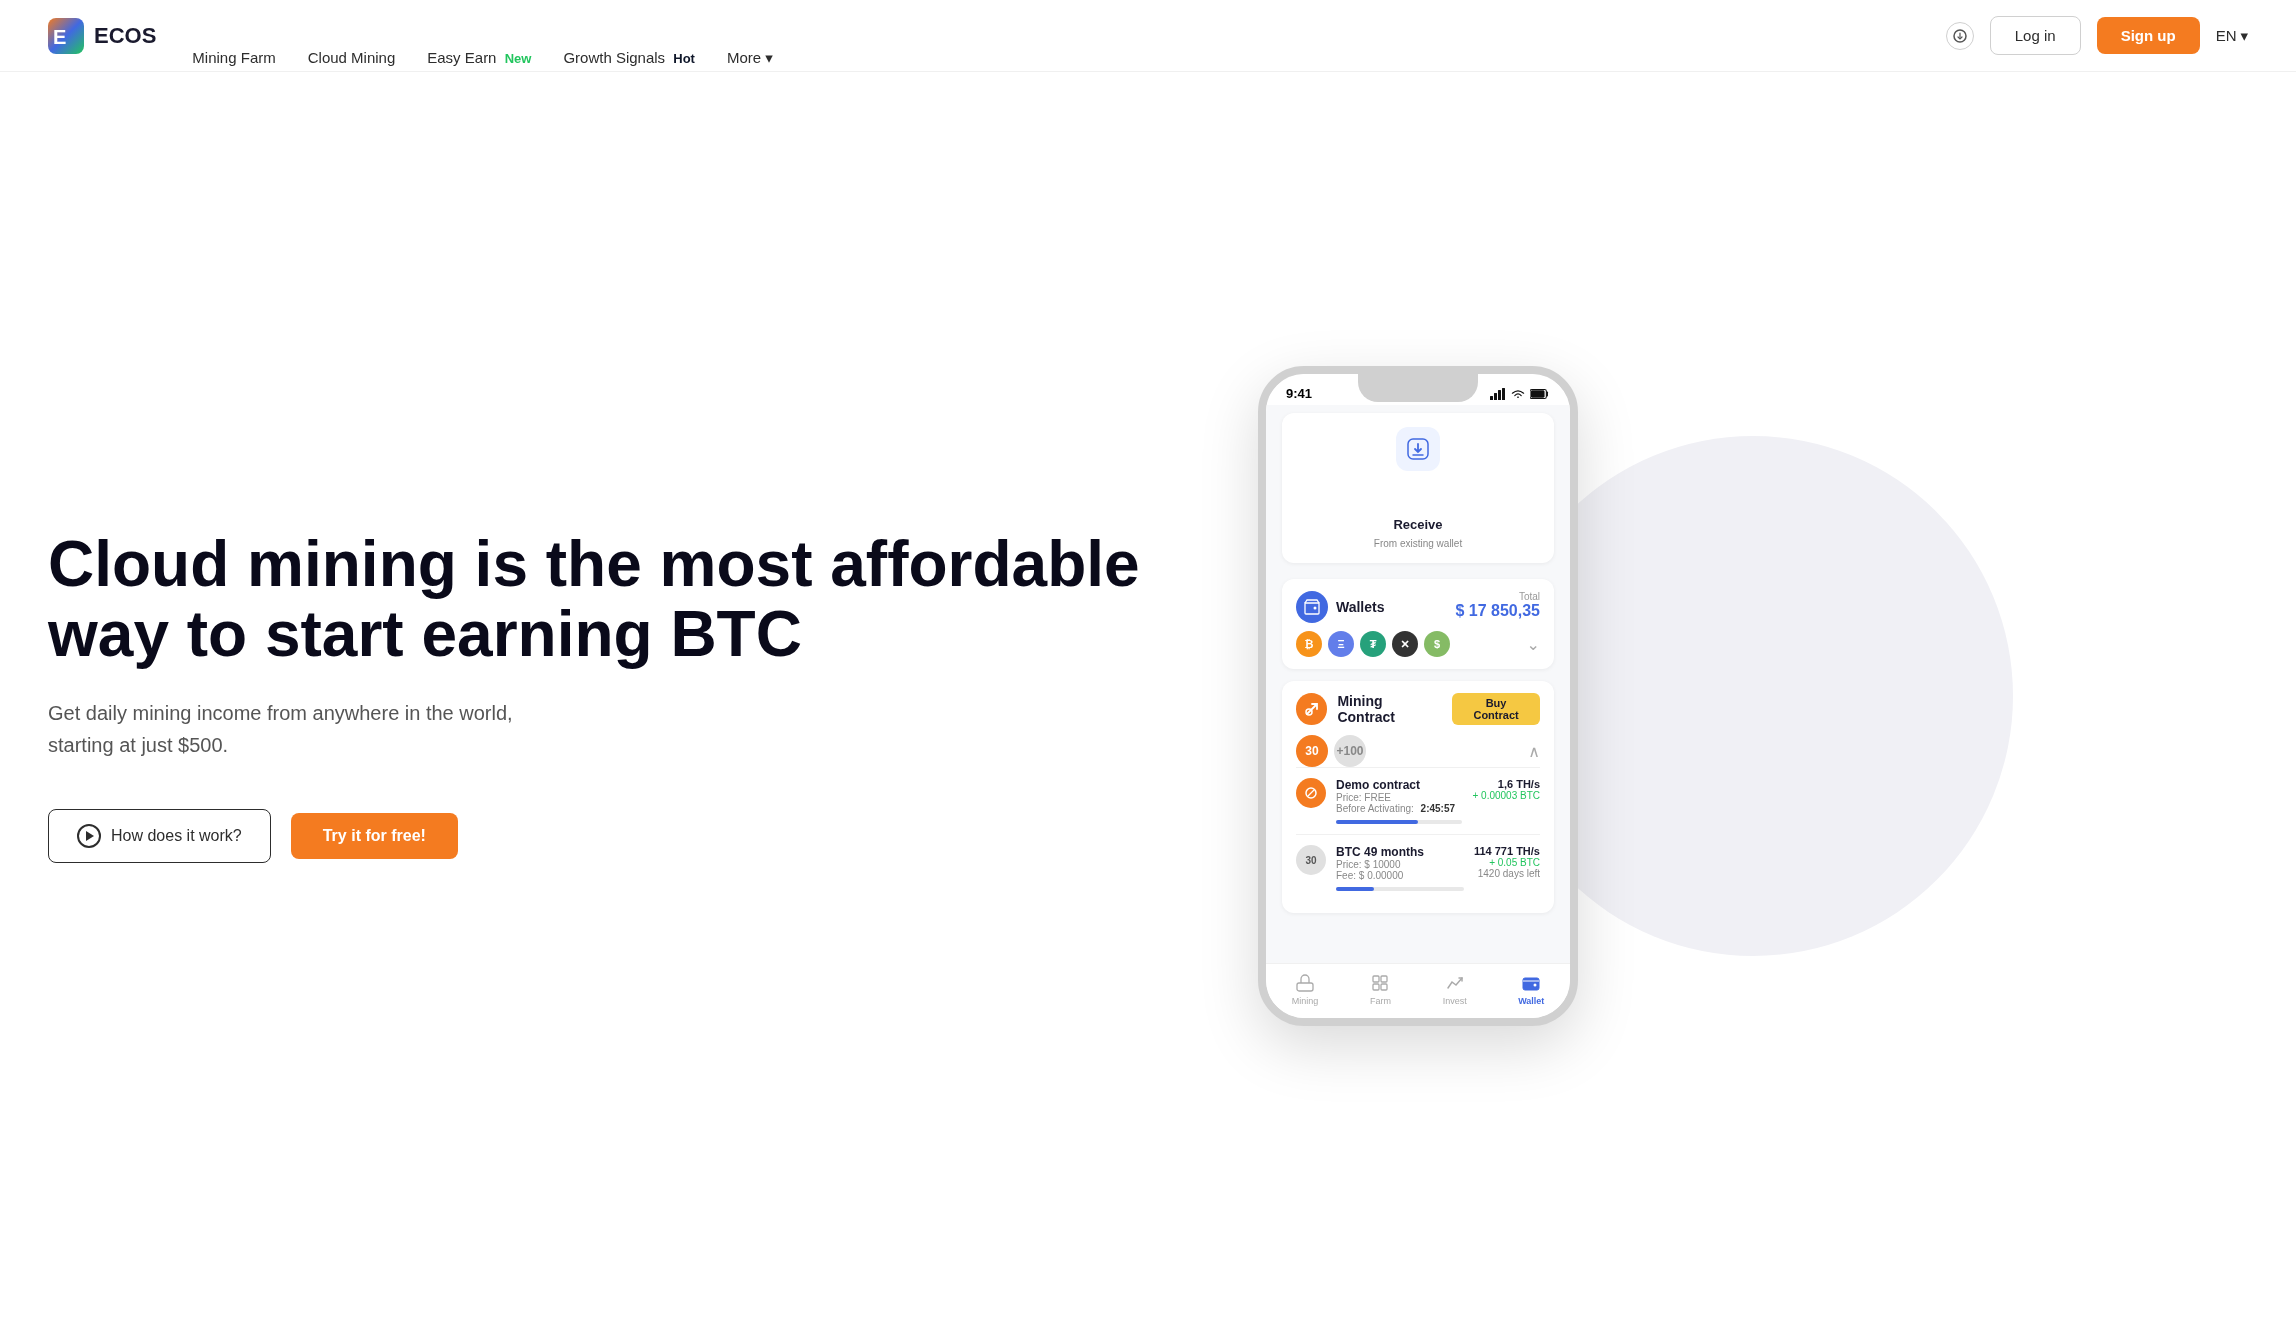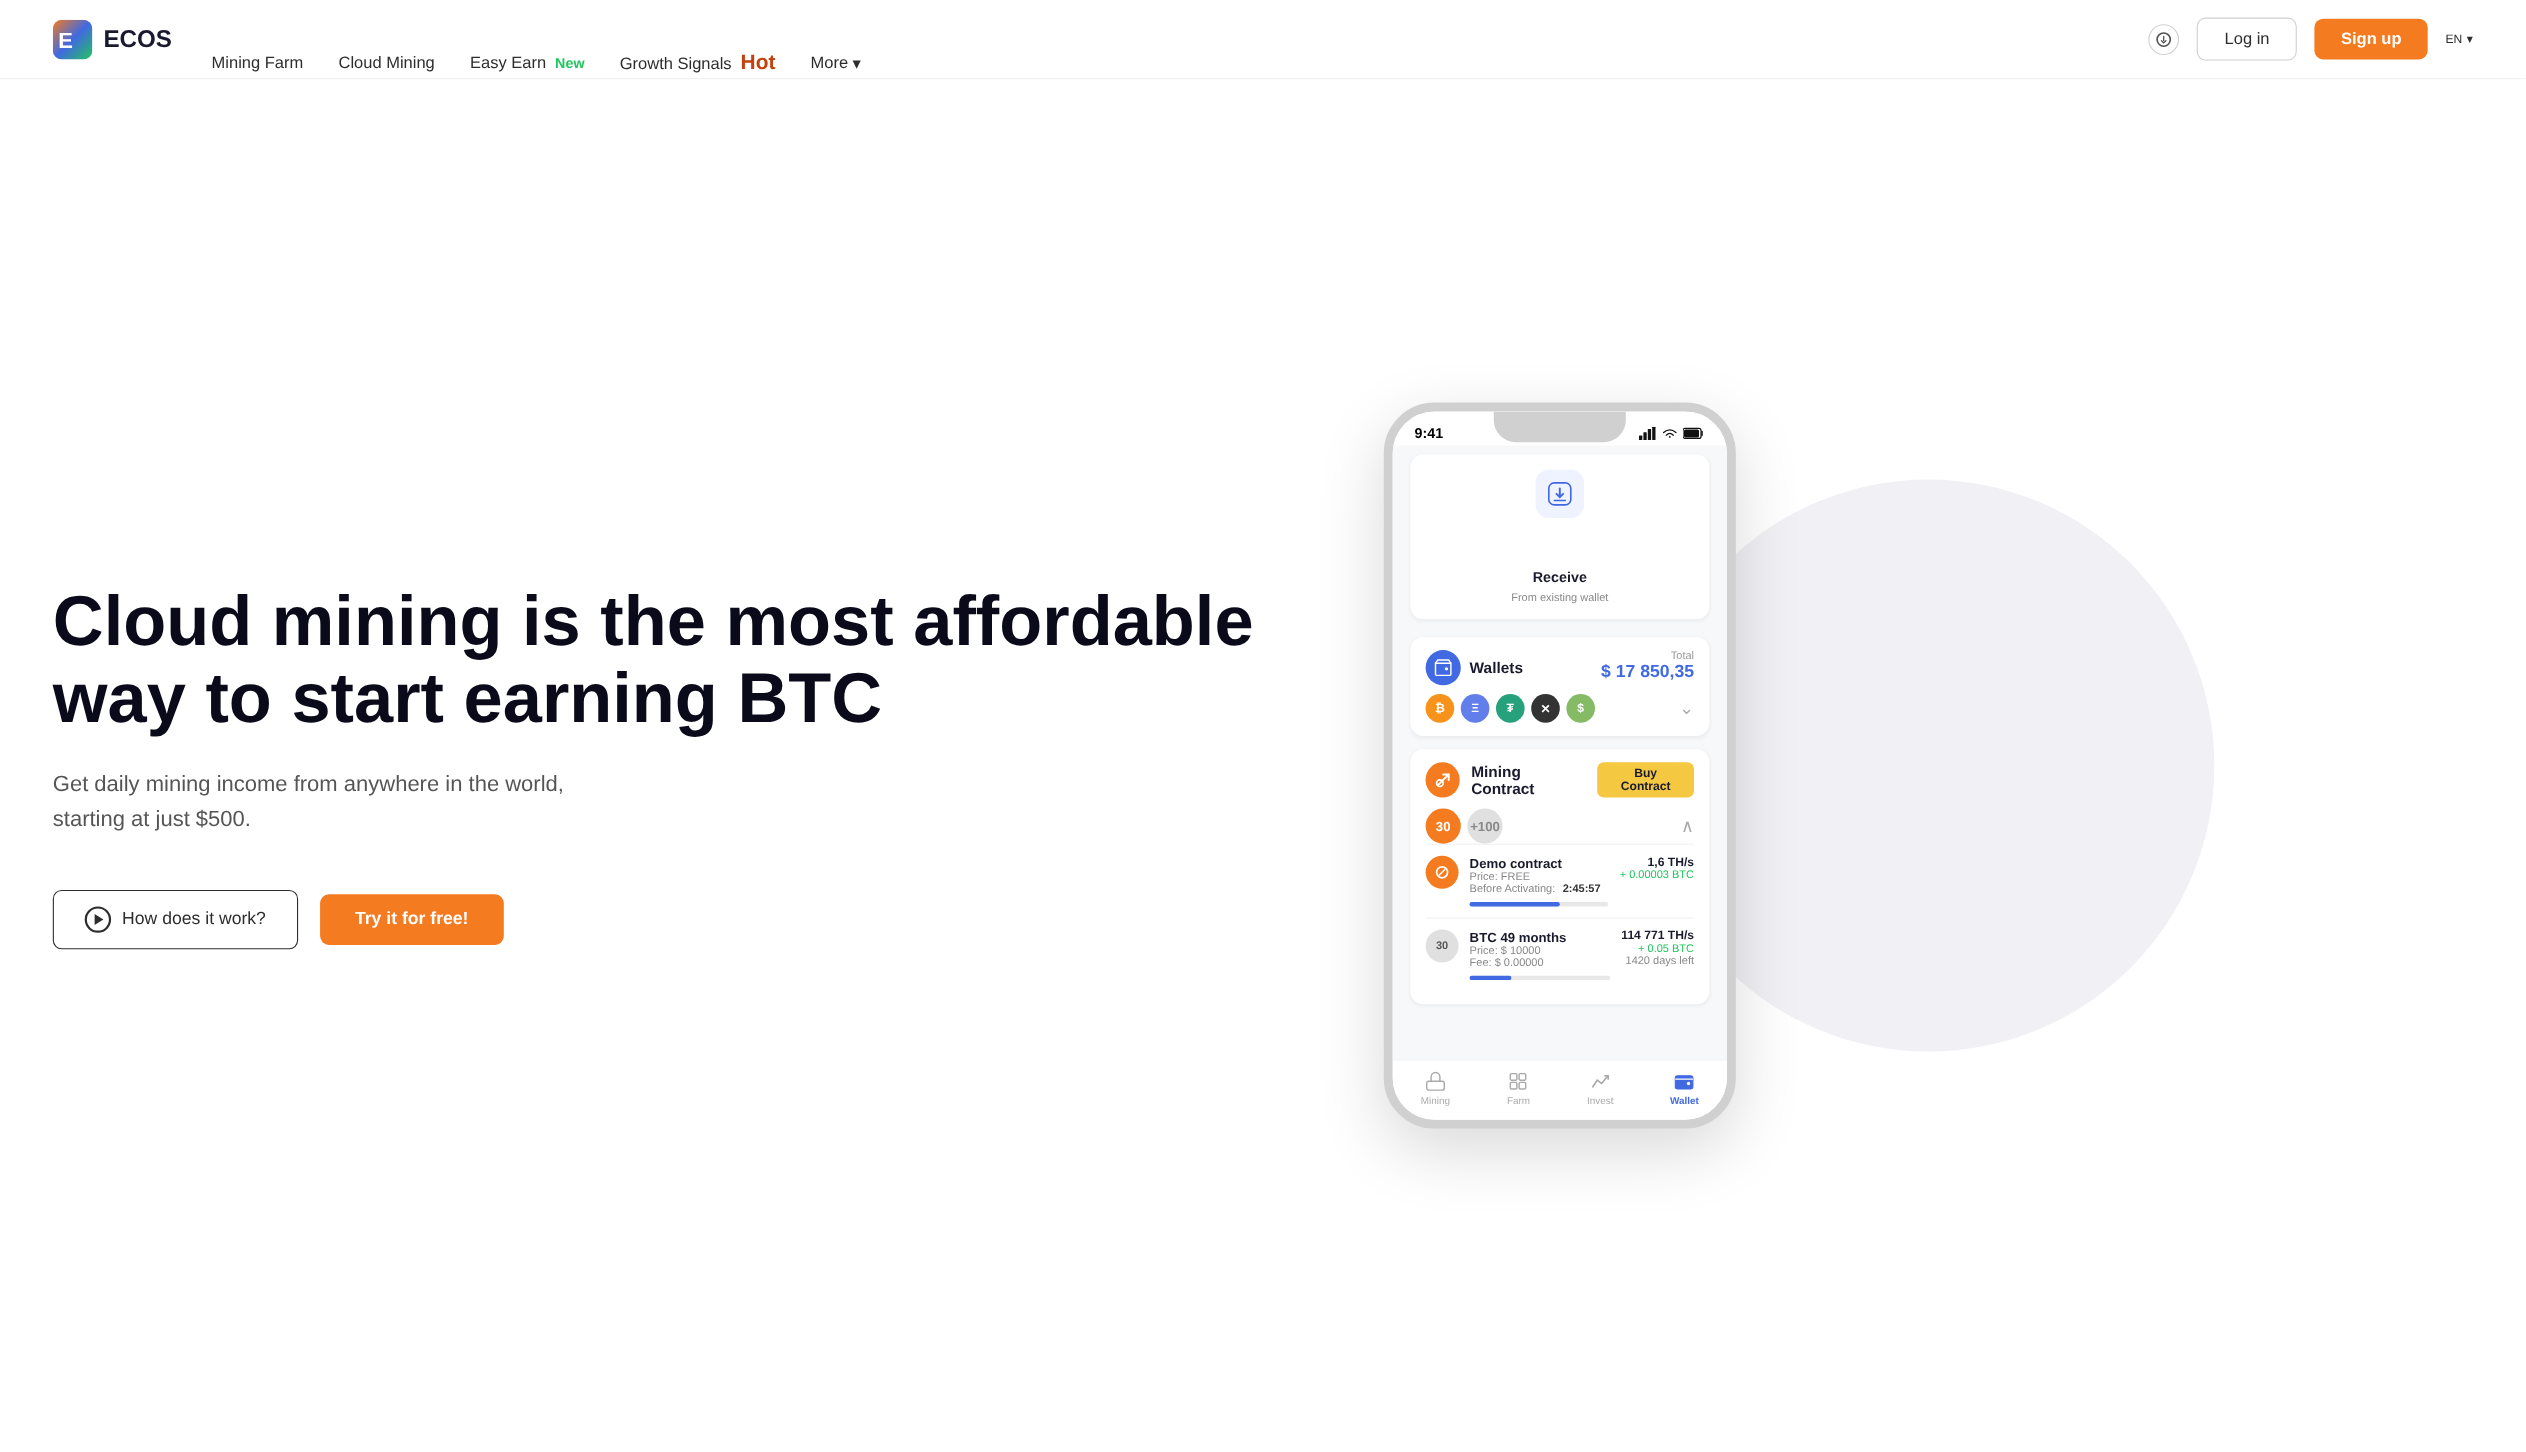--- a/index.html
+++ b/index.html
@@ -10,26 +10,26 @@
       display: flex; align-items: center; justify-content: space-between;
       padding: 0 48px; height: 72px; border-bottom: 1px solid #f0f0f0;
       position: sticky; top: 0; background: #fff; z-index: 100;
     }
     .nav-left { display: flex; align-items: center; gap: 36px; }
     .logo { display: flex; align-items: center; gap: 10px; font-weight: 700; font-size: 22px; color: #1a1a2e; }
     .logo-icon { width: 36px; height: 36px; }
     .nav-links { display: flex; align-items: center; gap: 32px; }
     .nav-link { font-size: 15px; color: #2d2d2d; text-decoration: none; cursor: pointer; margin-top: 44px; }
     .nav-badge-new { color: #22c55e; font-weight: 600; font-size: 13px; margin-left: 4px; }
-    .nav-badge-hot { color: #c2410c; font-weight: 600; font-size: 19px; margin-left: 4px; }
+    .nav-badge-hot { color: #0f172a; font-weight: 600; font-size: 13px; margin-left: 4px; }
     .more-link { display: flex; align-items: center; gap: 4px; }
     .nav-right { display: flex; align-items: center; gap: 16px; }
     .btn-login { padding: 10px 24px; border: 1.5px solid #d0d0d0; border-radius: 8px; font-size: 15px; background: #fff; cursor: pointer; color: #2d2d2d; }
     .btn-signup { padding: 10px 24px; border-radius: 8px; font-size: 15px; background: #f47b20; color: #fff; border: none; cursor: pointer; font-weight: 600; }
-    .lang-selector { display: flex; align-items: center; gap: 4px; font-size: 11px; color: #2d2d2d; cursor: pointer; }
+    .lang-selector { display: flex; align-items: center; gap: 4px; font-size: 15px; color: #2d2d2d; cursor: pointer; }
     .download-icon { width: 28px; height: 28px; border: 1.5px solid #d0d0d0; border-radius: 50%; display: flex; align-items: center; justify-content: center; cursor: pointer; }
 
     
     .main { display: flex; align-items: center; min-height: calc(100vh - 72px); padding: 0 48px; position: relative; overflow: hidden; }
     .hero-text { flex: 0 0 55%; padding-right: 40px; }
     .hero-title { font-size: 64px; font-weight: 800; color: #0a0a1a; line-height: 1.1; margin-bottom: 28px; }
     .hero-subtitle { font-size: 20px; color: #555; line-height: 1.6; margin-bottom: 48px; max-width: 500px; }
     .hero-buttons { display: flex; align-items: center; gap: 20px; }
     .btn-how { display: flex; align-items: center; gap: 10px; padding: 14px 28px; border: 1.5px solid #2d2d2d; border-radius: 8px; font-size: 16px; background: #fff; cursor: pointer; color: #2d2d2d; font-weight: 500; }
     .btn-try { padding: 14px 32px; border-radius: 8px; font-size: 16px; background: #f47b20; color: #fff; border: none; cursor: pointer; font-weight: 700; }

